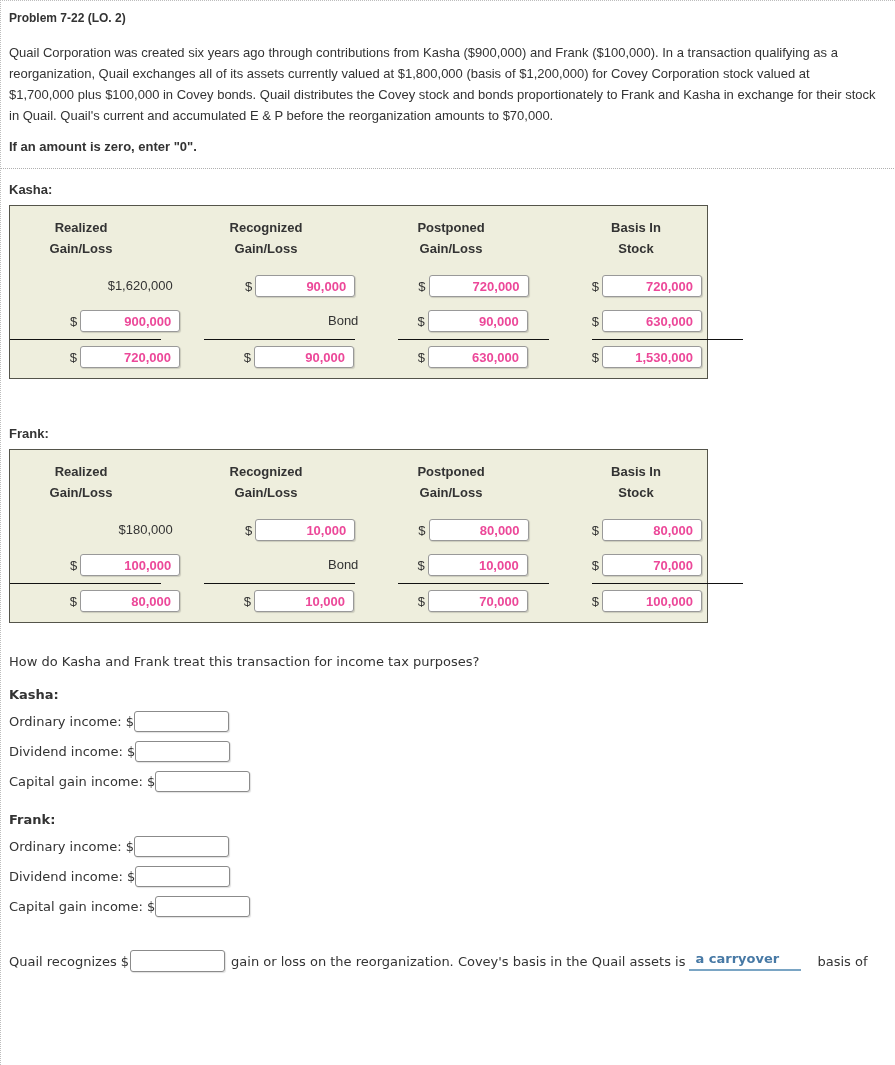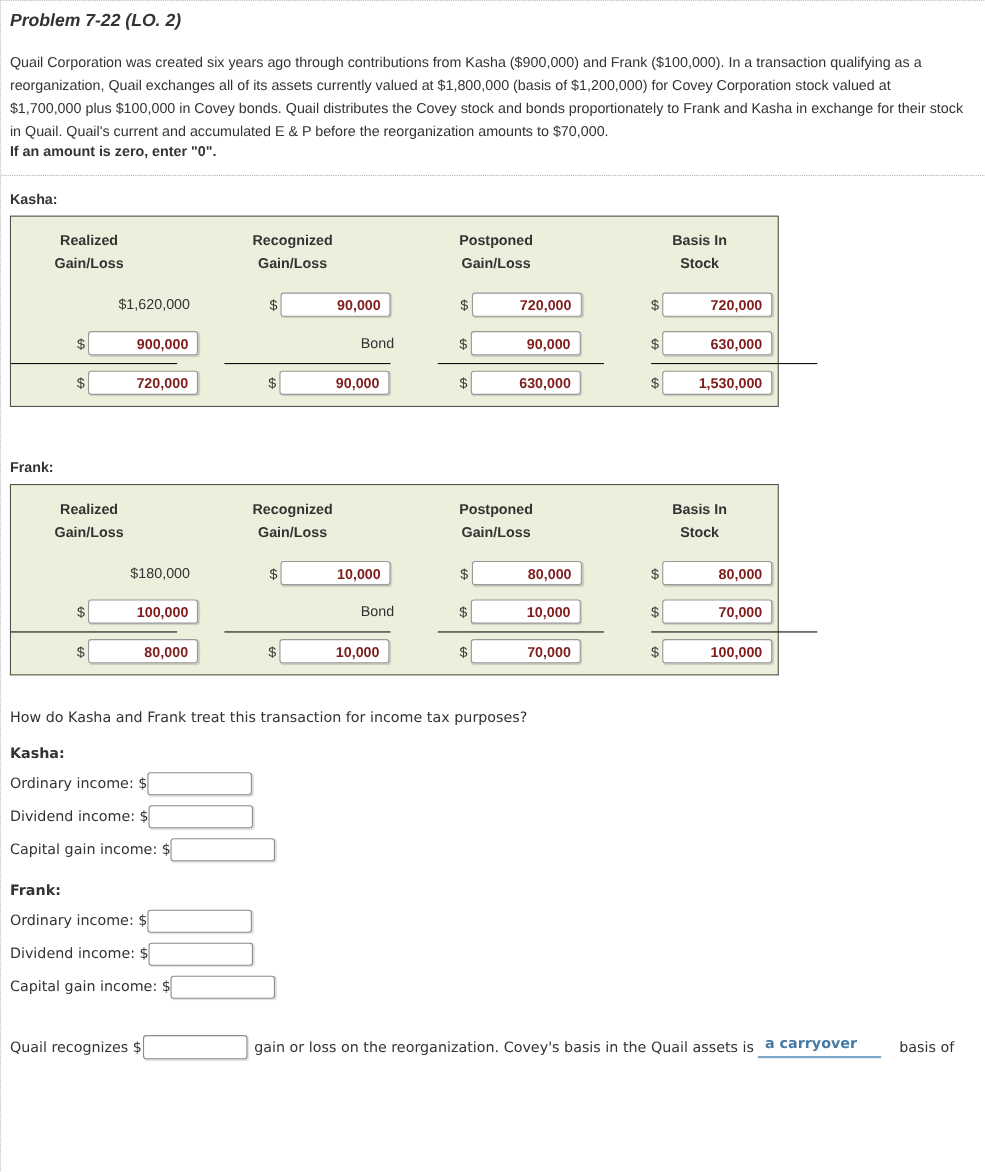--- a/index.html
+++ b/index.html
@@ -7,41 +7,41 @@
     --table_border:#54544a;
     --body_text:#333333;
     --dropdown_text:#4779a5;
     --dropdown_underline:#7aa5c4;
     --input_border:#999999;
     --divider:#b0b0b0;
   }
   *{margin:0;padding:0;}
   body{background:#fff;font-family:"Liberation Sans",sans-serif;font-size:13px;color:var(--body_text);}
   .page{width:895px;min-height:1065px;box-sizing:border-box;border-left:1px dotted #bdbdbd;border-top:1px dotted #bdbdbd;padding:8px 8px 24px 8px;}
-  .title{font-size:16px;font-weight:bold;margin-top:2px;font-style:italic;}
+  .title{font-size:12px;font-weight:bold;margin-top:2px;}
   .intro{margin-top:17px;line-height:21px;width:868px;}
-  .zero-note{font-weight:bold;}
+  .zero-note{font-weight:bold;margin-top:13px;}
   .divider{border:0;border-top:1px dotted var(--divider);margin:14px 0 0 -8px;width:895px;height:0;}
   .part-line{margin-top:10px;}
   .part-label{font-weight:bold;margin-right:5px;}
   .owner-label{font-weight:bold;margin-top:13px;}
 
   
   .gl-table{width:699px;box-sizing:border-box;background:var(--table_bg);border:1px solid var(--table_border);padding:9px 0 10px 0;margin-top:8px;}
   .gl-row{display:flex;gap:43px;}
   .gl-cell{width:174px;box-sizing:border-box;}
   .gl-head .gl-cell{text-align:center;font-weight:bold;line-height:21px;padding-top:2px;}
   .money-row{margin-top:13px;padding-left:44px;}
   .row-first{margin-top:16px;}
   .cell-input{display:flex;justify-content:flex-end;align-items:center;padding-right:5px;}
   .ds{margin-right:3px;}
   .cell-text{text-align:right;padding-right:14px;line-height:22px;}
   .cell-center{text-align:right;line-height:22px;}
   .gl-input{width:100px;height:22px;box-sizing:border-box;border:1px solid var(--input_border);border-radius:3px;background:#fff;
-    font-family:"Liberation Sans",sans-serif;font-size:13px;font-weight:bold;color:#7f1d1d;text-align:right;padding:0 8px 0 2px;
+    font-family:"Liberation Sans",sans-serif;font-size:13px;font-weight:bold;color:#ec4899;text-align:right;padding:0 8px 0 2px;
     box-shadow:1px 1px 1px rgba(0,0,0,0.15);}
   .sum-row{margin:7px 0 -7px 0;}
   .sum-bar{width:151px;margin-left:auto;border-top:1px solid #111;height:0;}
   .frank-gap{margin-top:47px;}
 
   
   .verdana{font-family:"DejaVu Sans",sans-serif;}
   .tax-question{margin-top:31px;}
   .income-heading{font-weight:bold;margin-top:18px;}
   .income-row{margin-top:8px;height:22px;display:flex;align-items:center;}

